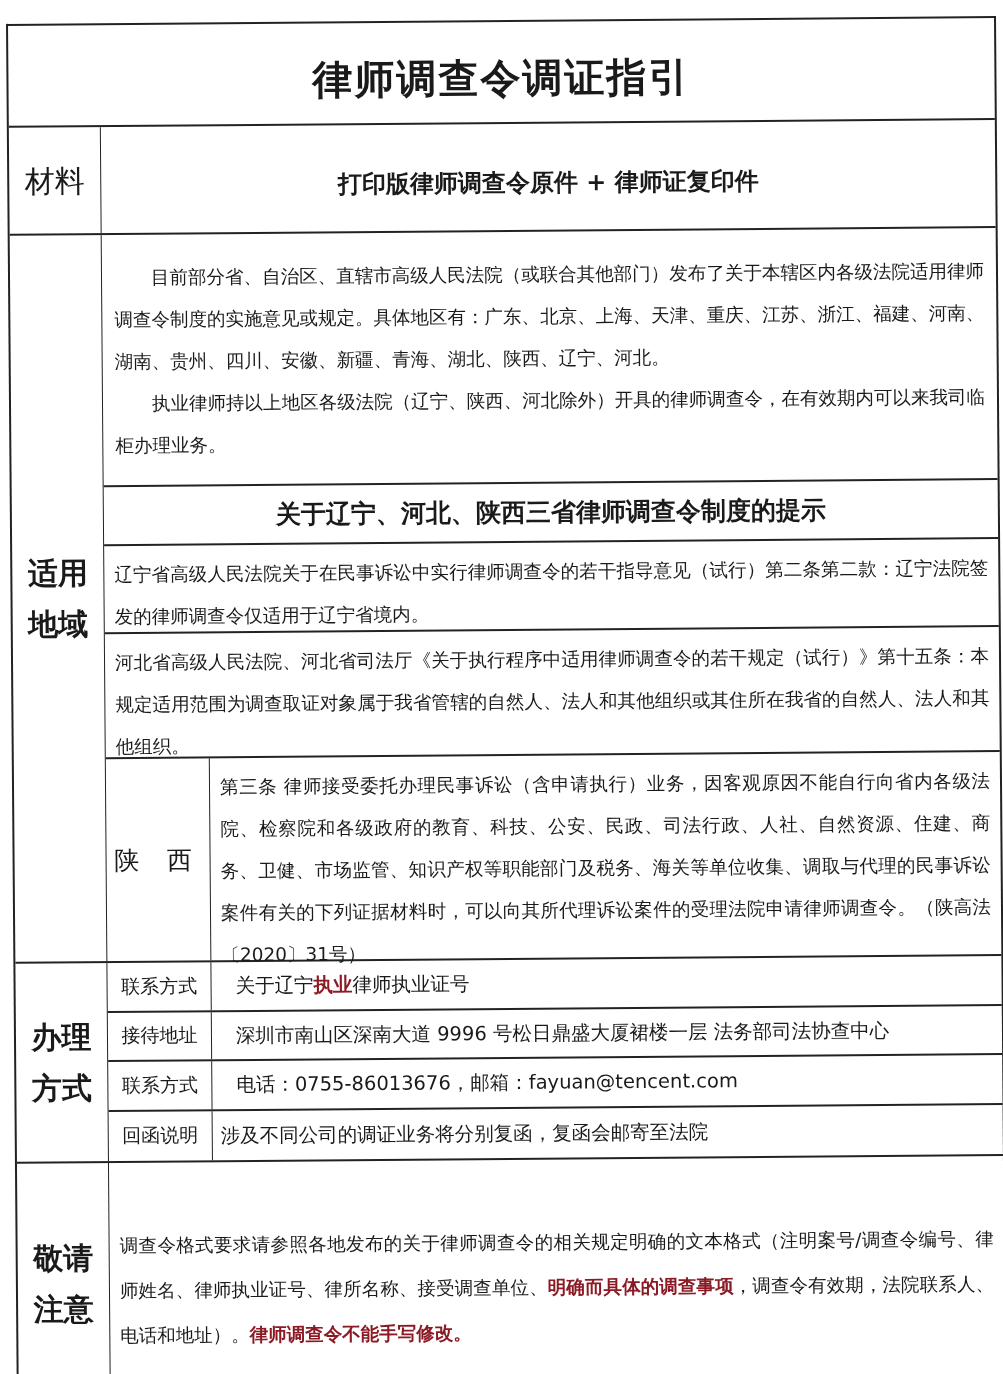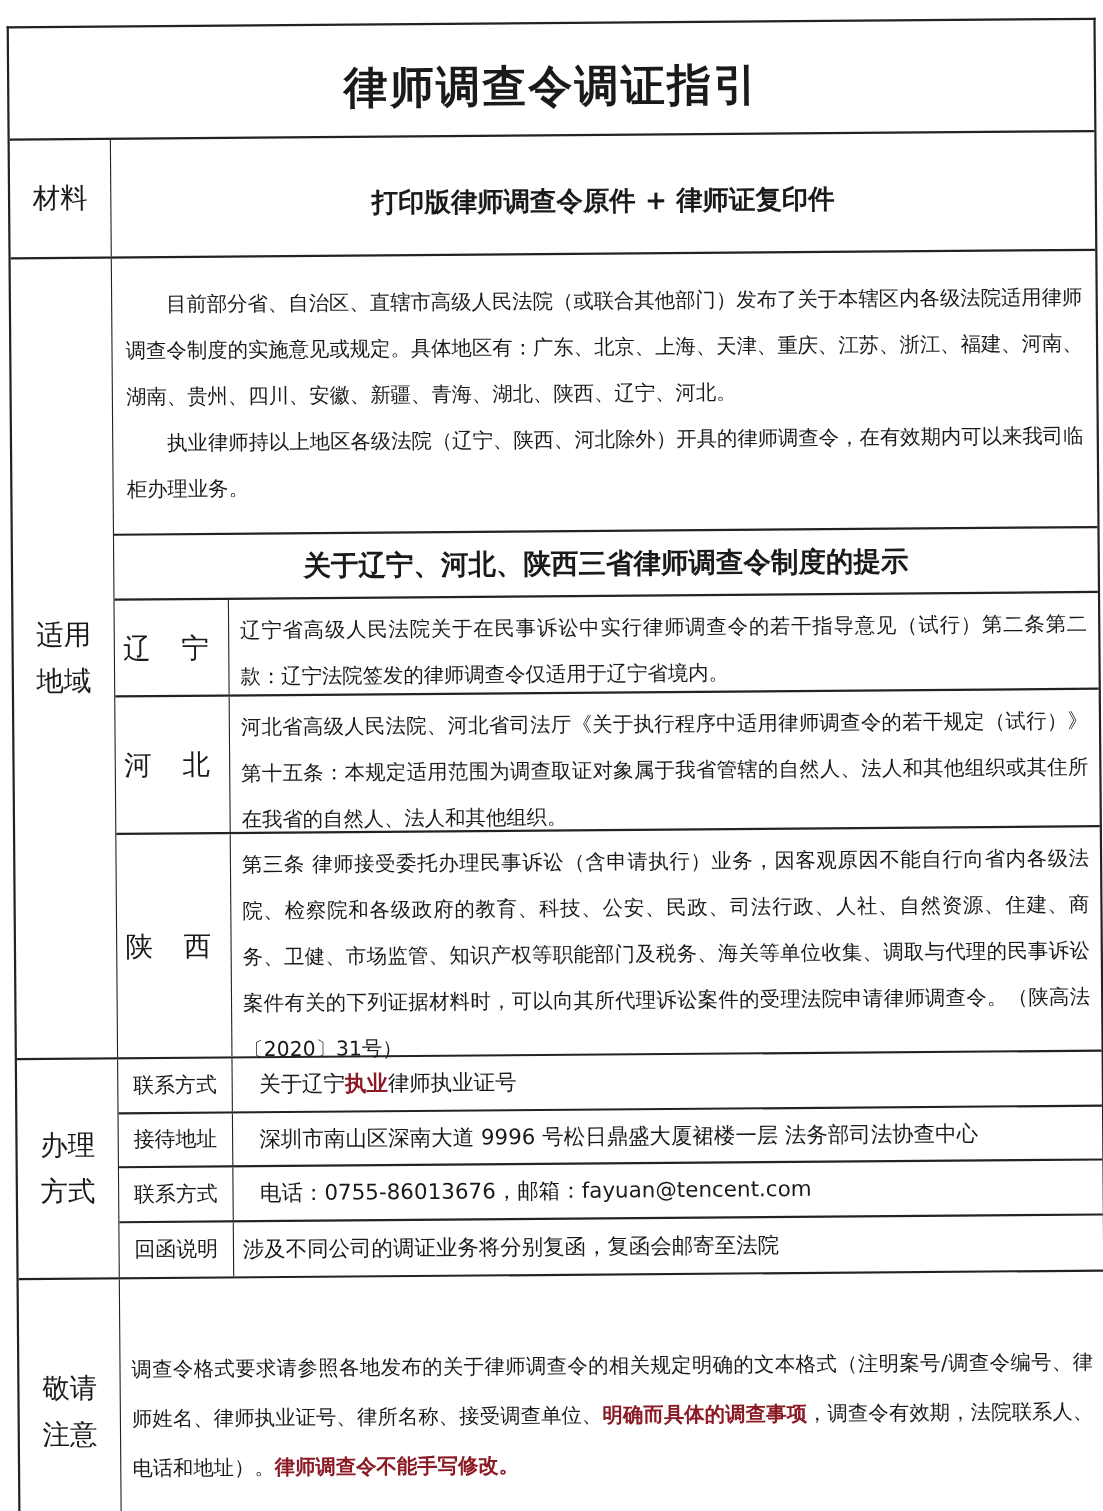--- a/index.html
+++ b/index.html
@@ -3,22 +3,22 @@
 <meta charset="utf-8">
 <style>
   * { box-sizing: border-box; margin: 0; padding: 0; }
   html, body { width: 1003px; height: 1374px; background: #ffffff; overflow: hidden; }
   body { font-family: "DejaVu Sans", "Liberation Sans", sans-serif; color: #1a1a1a; position: relative; }
   .page { position: absolute; left: 6px; top: 20px; width: 990px; height: 1360px; border-left: 2px solid #222; border-right: 2px solid #222; border-top: 2px solid #222; transform: rotate(-0.45deg); transform-origin: 50% 0; }
   .row { display: flex; border-bottom: 2px solid #222; }
   .title-row { height: 102px; align-items: center; justify-content: center; }
   .title { font-size: 40px; letter-spacing: 2px; padding-top: 12px; }
   .label-col { width: 92px; border-right: 1.5px solid #222; display: flex; align-items: center; justify-content: center; flex-shrink: 0; }
-  .label-col span { font-size: 25px; line-height: 1.7; text-align: center; display: block; }
-  .label-col .bold { font-weight: normal; }
+  .label-col span { font-size: 30px; line-height: 1.7; text-align: center; display: block; }
+  .label-col .bold { font-weight: bold; }
   .content-col { flex: 1; display: flex; flex-direction: column; }
   .materials-row { height: 108px; }
   .materials-text { font-size: 24px; font-weight: bold; text-align: center; width: 100%; padding-top: 12px; }
   .region-row { height: 728px; }
   .intro { padding: 22px 12px 18px 12px; border-bottom: 2px solid #222; height: 253px; }
   .intro p { font-size: 18.5px; line-height: 42px; text-indent: 2em; text-align: justify; }
   .notice-title { height: 60px; border-bottom: 2px solid #222; display: flex; align-items: center; justify-content: center; font-size: 25px; font-weight: bold; }
   .prov { display: flex; border-bottom: 2px solid #222; }
   .prov:last-child { border-bottom: none; }
   .prov-name { width: 104px; border-right: 1.5px solid #222; display: flex; align-items: center; justify-content: center; font-size: 25px; letter-spacing: 10px; flex-shrink: 0; }
@@ -61,25 +61,23 @@
         <span class="bold">地域</span>
       </div>
     </div>
     <div class="content-col">
       <div class="intro">
         <p>目前部分省、自治区、直辖市高级人民法院（或联合其他部门）发布了关于本辖区内各级法院适用律师调查令制度的实施意见或规定。具体地区有：广东、北京、上海、天津、重庆、江苏、浙江、福建、河南、湖南、贵州、四川、安徽、新疆、青海、湖北、陕西、辽宁、河北。</p>
         <p>执业律师持以上地区各级法院（辽宁、陕西、河北除外）开具的律师调查令，在有效期内可以来我司临柜办理业务。</p>
       </div>
       <div class="notice-title">关于辽宁、河北、陕西三省律师调查令制度的提示</div>
       <div class="prov prov-liaoning">
-        <div class="prov-name">辽 宁</div>
         <div class="prov-text">辽宁省高级人民法院关于在民事诉讼中实行律师调查令的若干指导意见（试行）第二条第二款：辽宁法院签发的律师调查令仅适用于辽宁省境内。</div>
       </div>
       <div class="prov prov-hebei">
-        <div class="prov-name">河 北</div>
         <div class="prov-text">河北省高级人民法院、河北省司法厅《关于执行程序中适用律师调查令的若干规定（试行）》第十五条：本规定适用范围为调查取证对象属于我省管辖的自然人、法人和其他组织或其住所在我省的自然人、法人和其他组织。</div>
       </div>
       <div class="prov prov-shaanxi">
         <div class="prov-name">陕 西</div>
         <div class="prov-text">第三条 律师接受委托办理民事诉讼（含申请执行）业务，因客观原因不能自行向省内各级法院、检察院和各级政府的教育、科技、公安、民政、司法行政、人社、自然资源、住建、商务、卫健、市场监管、知识产权等职能部门及税务、海关等单位收集、调取与代理的民事诉讼案件有关的下列证据材料时，可以向其所代理诉讼案件的受理法院申请律师调查令。（陕高法〔2020〕31号）</div>
       </div>
     </div>
   </div>
 
   <div class="row handle-row">

